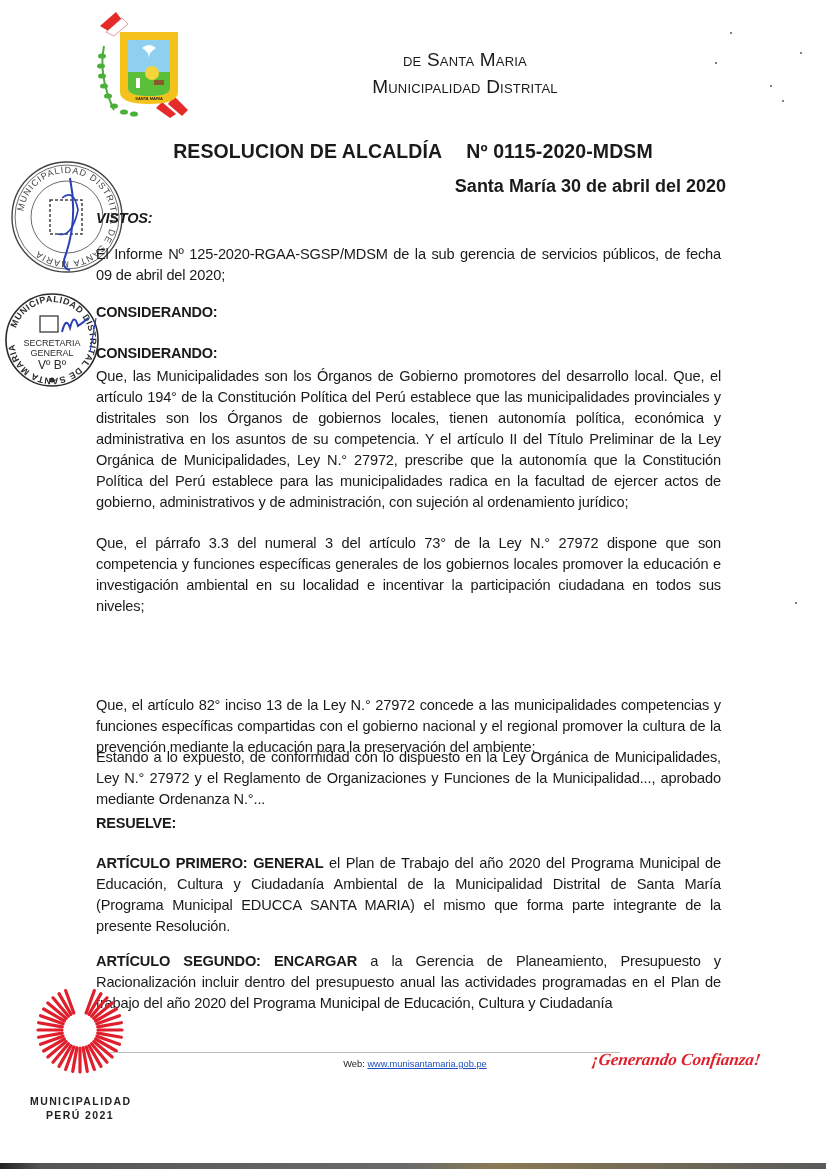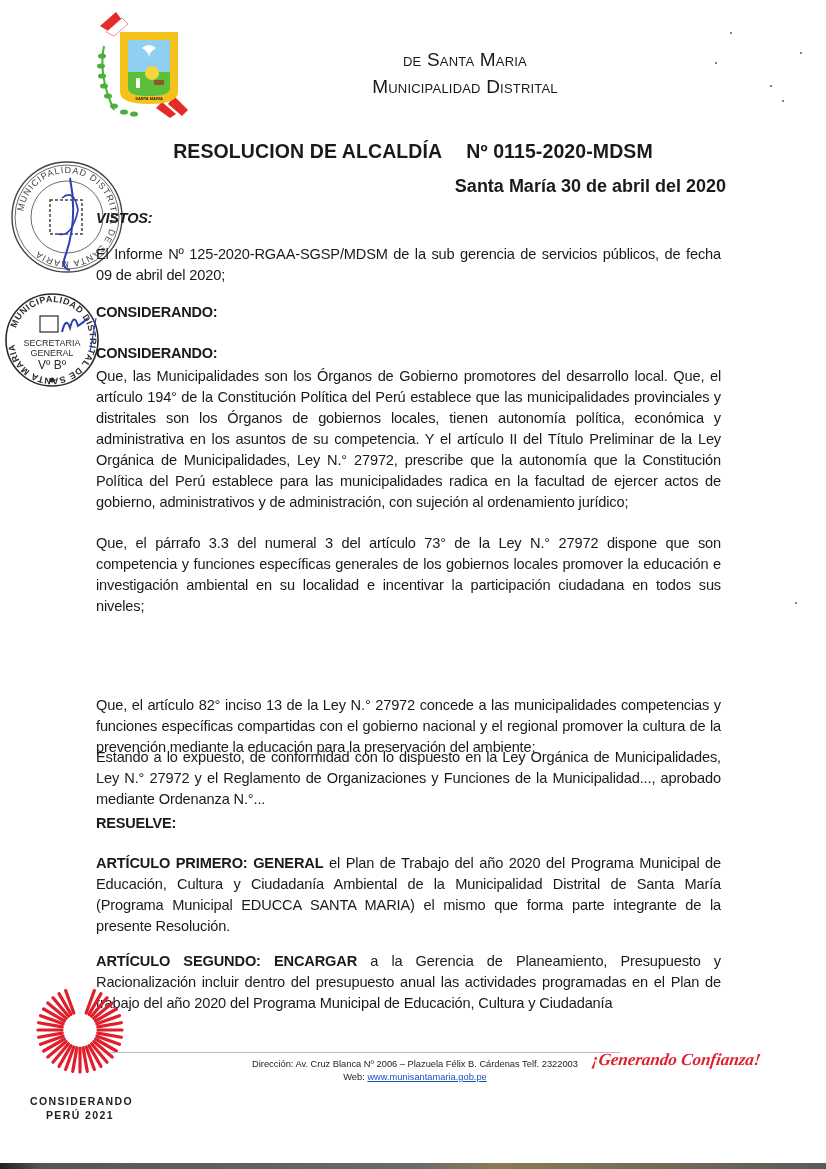--- a/index.html
+++ b/index.html
@@ -204,24 +204,23 @@
       <line x1="51.15636257986204" y1="28.08553282585365" x2="59.3648460196781" y2="5.532909926991849" stroke="#e01f2c" stroke-width="3.2" stroke-linecap="round"></line>
       <line x1="54" y1="29.411542731880104" x2="66" y2="8.626933041053576" stroke="#e01f2c" stroke-width="3.2" stroke-linecap="round"></line>
       <line x1="56.57017697435771" y1="31.211200023858396" x2="71.99707960683465" y2="12.82613338900292" stroke="#e01f2c" stroke-width="3.2" stroke-linecap="round"></line>
       <line x1="58.788799976141604" y1="33.429823025642285" x2="77.17386661099707" y2="18.002920393165336" stroke="#e01f2c" stroke-width="3.2" stroke-linecap="round"></line>
       <line x1="60.58845726811989" y1="35.99999999999999" x2="81.37306695894641" y2="23.999999999999982" stroke="#e01f2c" stroke-width="3.2" stroke-linecap="round"></line>
       <line x1="61.914467174146345" y1="38.84363742013795" x2="84.46709007300814" y2="30.63515398032188" stroke="#e01f2c" stroke-width="3.2" stroke-linecap="round"></line>
       <line x1="62.72653955421974" y1="41.87433280199525" x2="86.36192562651274" y2="37.70677653798892" stroke="#e01f2c" stroke-width="3.2" stroke-linecap="round"></line>
     </svg>
 </div>
 <div class="abs bicent-text">
-  <div>CONSIDERANDO</div>
+  <div>MUNICIPALIDAD</div>
   <div>PERÚ 2021</div>
 </div>
 
 <div class="abs footer-line"></div>
 <div class="abs footer-text">
-  <div>Dirección: Av. Cruz Blanca Nº 2006 –  Plazuela Félix B. Cárdenas Telf. 2322003</div>
   <div><span>Web: </span><a href="#">www.munisantamaria.gob.pe</a></div>
 </div>
 <div class="abs slogan">¡Generando Confianza!</div>
 
 <div class="abs bottom-edge"></div>
 
 </body></html>

